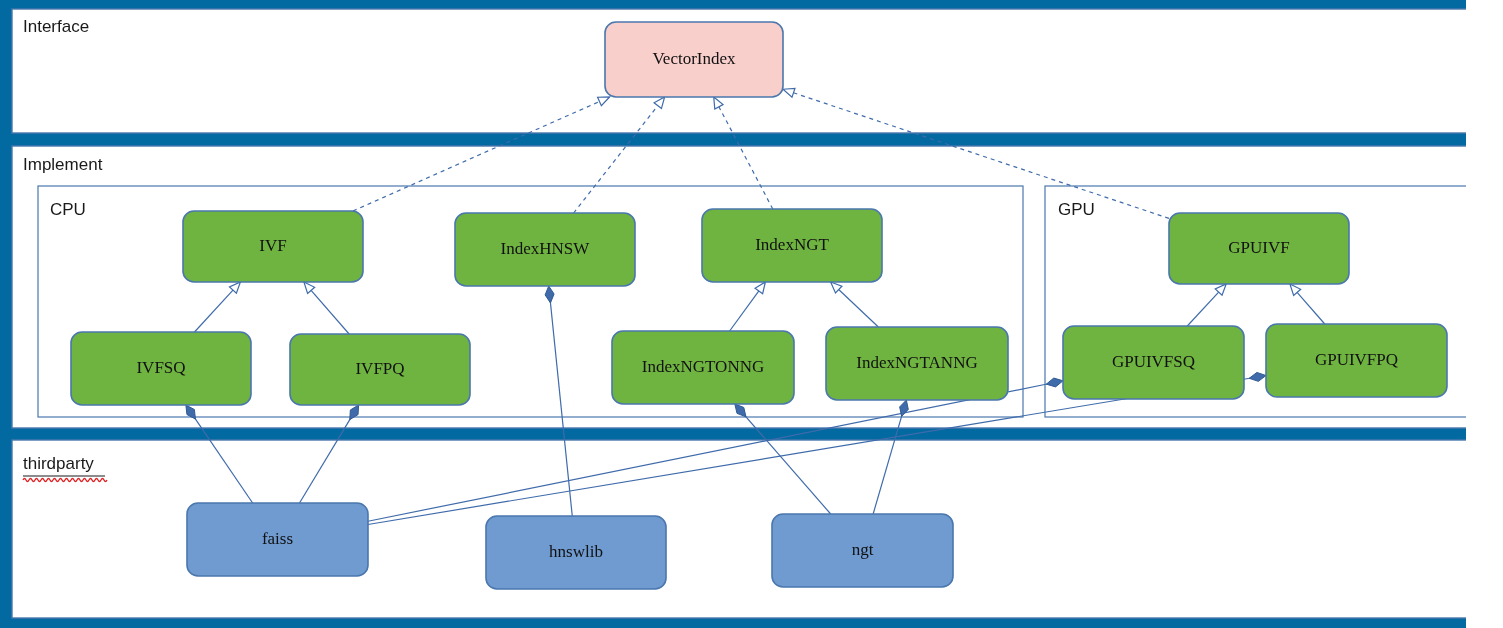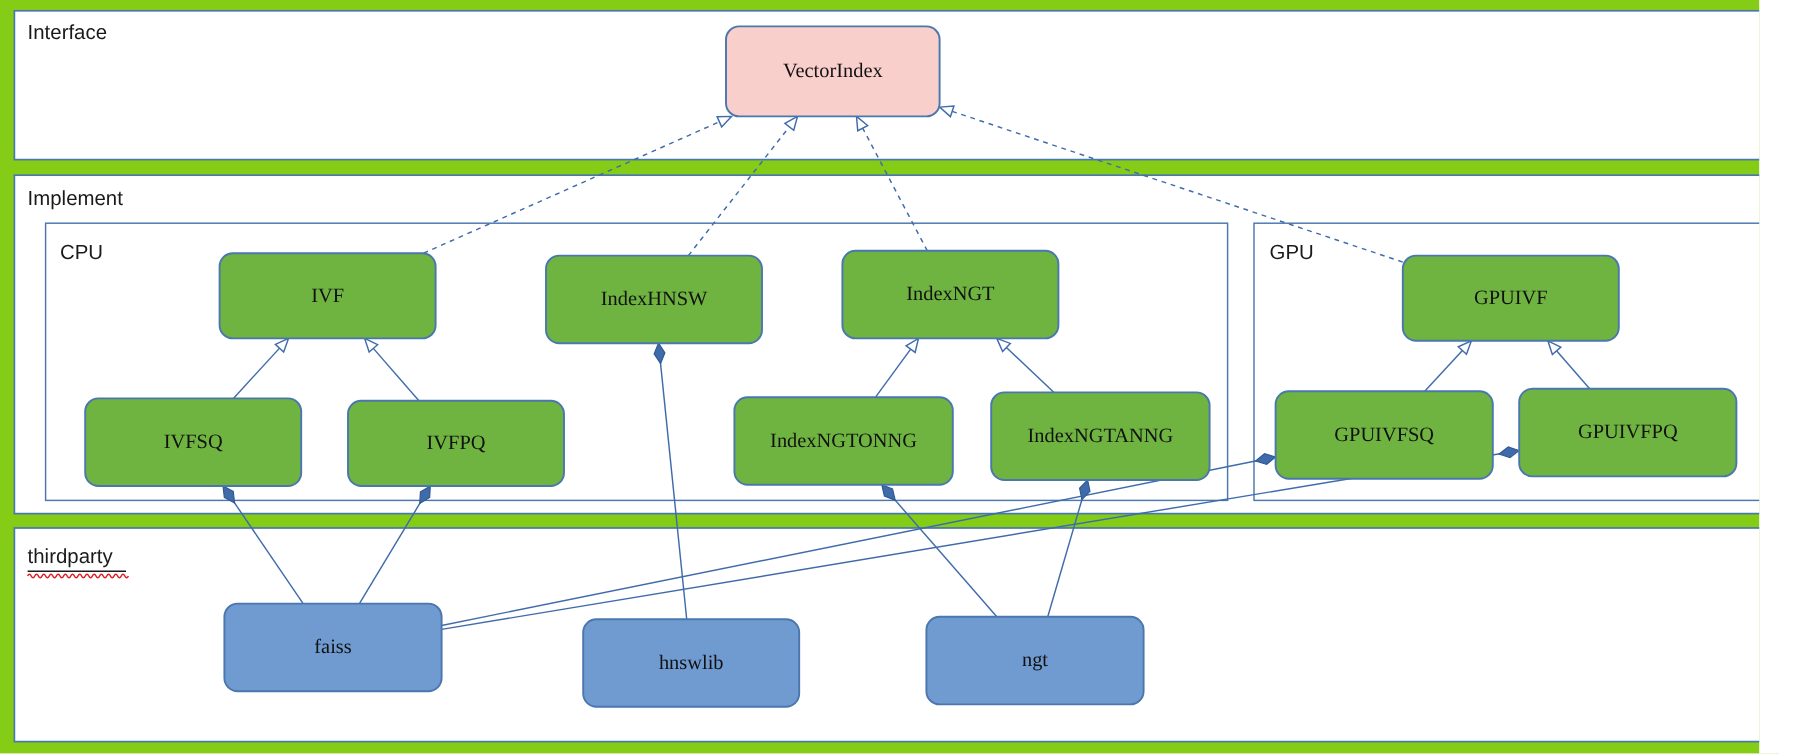--- a/index.html
+++ b/index.html
@@ -8,21 +8,21 @@
     padding: 0;
     background: #ffffff;
   }
   body {
     font-family: "Liberation Sans", sans-serif;
   }
   #canvas {
     position: relative;
     width: 1466px;
     height: 628px;
-    background: #84cc16;
+    background: #0369a1;
     overflow: hidden;
   }
   svg.diagram {
     position: absolute;
     left: 0;
     top: 0;
     width: 1503px;
     height: 628px;
   }
   .container-rect {

